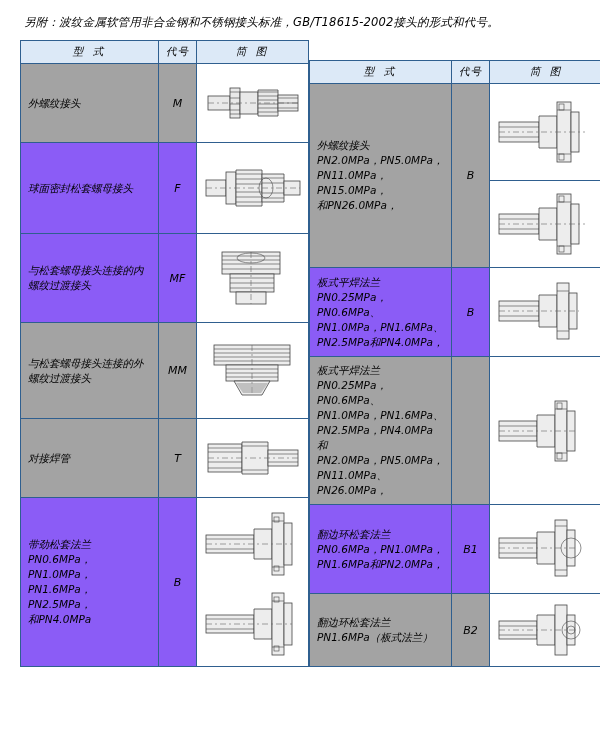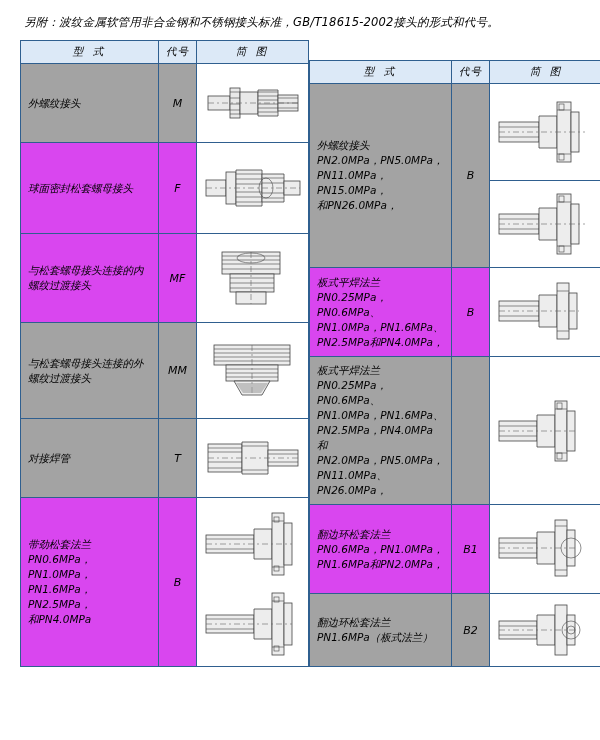--- a/index.html
+++ b/index.html
@@ -58,21 +58,21 @@
     font-size: 10.5px;
     line-height: 15px;
     padding: 6px 7px;
     color: #000;
   }
   .code {
     text-align: center;
     font-size: 11px;
     color: #000;
   }
-  .yellow { background: #d946ef; }
+  .yellow { background: #8b5cf6; }
   .white { background: #a3a3a3; }
   .fig {
     background: #fff;
     text-align: center;
     padding: 0;
   }
   .fig svg { display: block; margin: 0 auto; }
   .gap-col {
     width: 6px;
     border: none !important;

